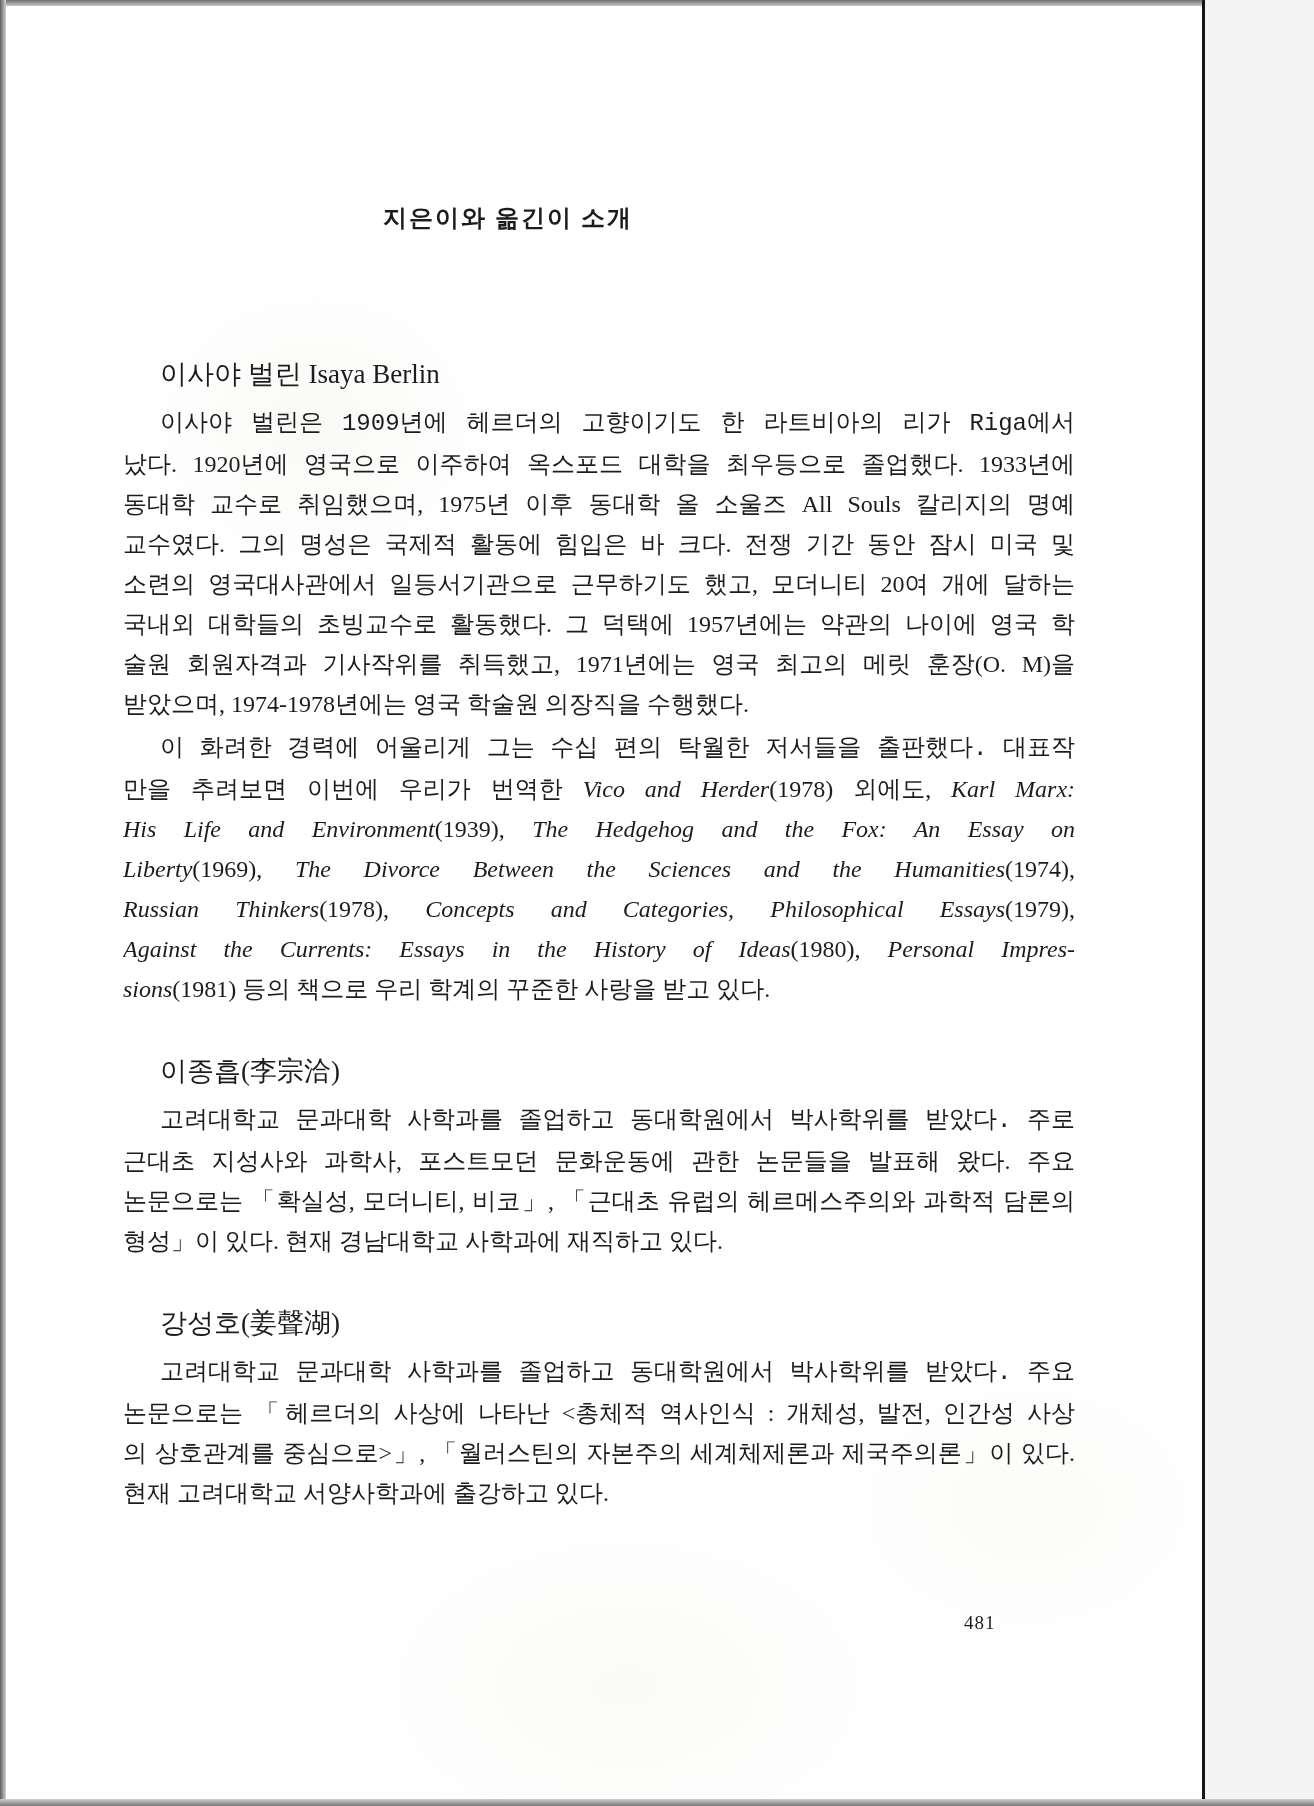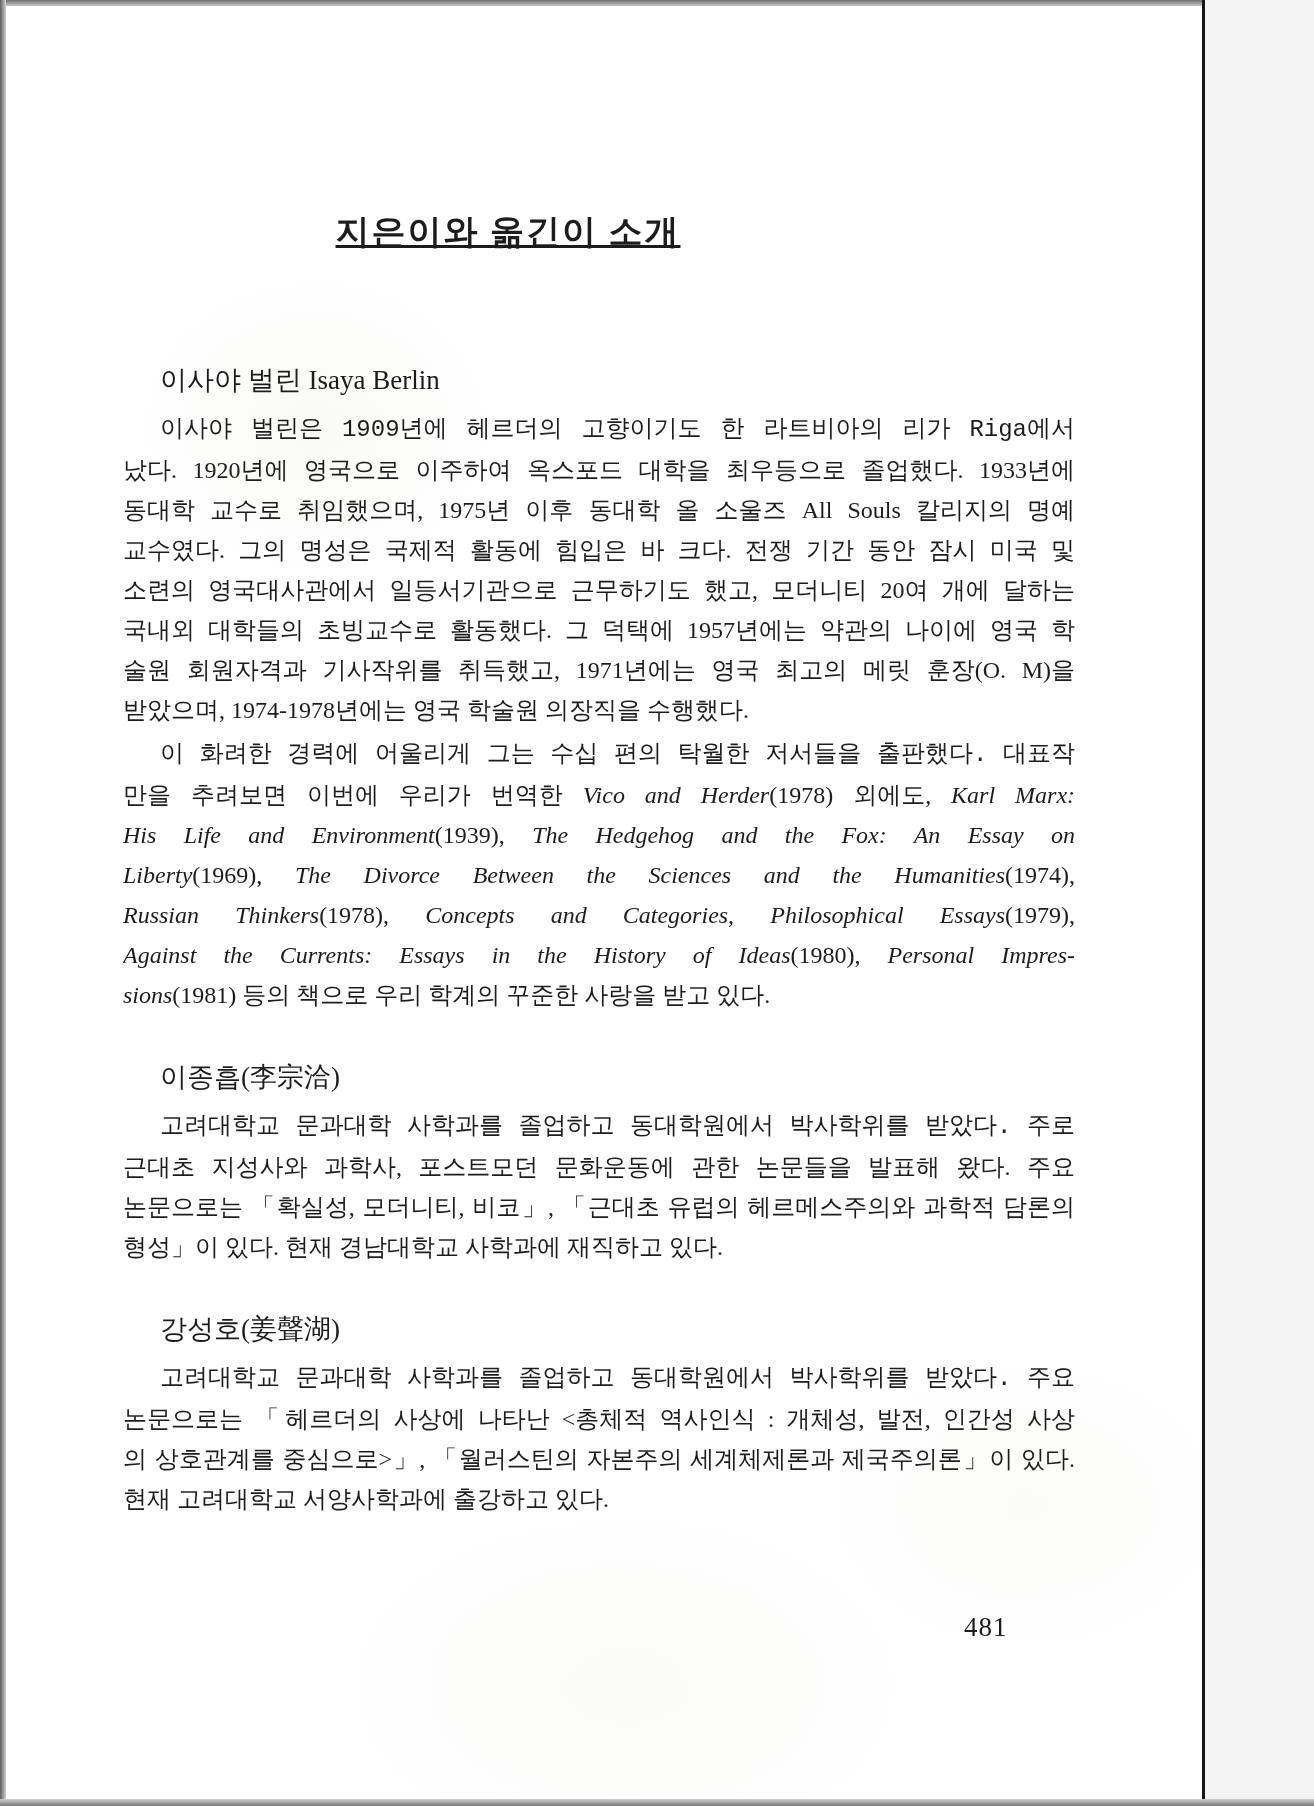--- a/index.html
+++ b/index.html
@@ -20,35 +20,35 @@
   
   .page{
     position:absolute;left:6px;top:6px;right:112px;bottom:7px;background:#ffffff;
     background-image:
       radial-gradient(260px 220px at 310px 420px, rgba(225,222,212,0.18), rgba(255,255,255,0) 70%),
       radial-gradient(420px 260px at 620px 1680px, rgba(228,225,215,0.16), rgba(255,255,255,0) 70%),
       radial-gradient(300px 220px at 1020px 1500px, rgba(228,225,215,0.14), rgba(255,255,255,0) 70%);
   }
   .title{
     position:absolute;left:117px;top:180px;width:770px;
-    text-align:center;font-size:34px;letter-spacing:2px;white-space:nowrap;text-decoration:underline;
+    text-align:center;font-size:24px;letter-spacing:2px;white-space:nowrap;
   }
   #sections{position:absolute;left:117px;top:337px;width:952px;}
-  .sec{margin:17px 0 42px 0;}
+  .sec{margin:11px 0 42px 0;}
   .heading{height:40px;line-height:40px;font-size:27px;padding-left:37px;
     margin-bottom:10px;white-space:nowrap;}
   .para{margin-bottom:5px;}
   .line{
     height:40px;line-height:40px;font-size:24px;
     text-align:justify;text-align-last:left;overflow:hidden;
   }
   .line.fill{text-align-last:justify;}
   .line.first{padding-left:37px;font-family:Liberation Mono, monospace;}
   .it{font-style:italic;}
-  .pagenum{position:absolute;left:958px;top:1606px;font-size:27px;letter-spacing:1px;text-align:center;}
+  .pagenum{position:absolute;left:958px;top:1606px;font-size:19px;letter-spacing:1px;text-align:center;}
 </style>
 </head>
 <body>
 
 <div class="scan">
   <div class="border-top"></div>
   <div class="border-left"></div>
   <div class="right-gutter"></div>
   <div class="border-bottom"></div>
 

